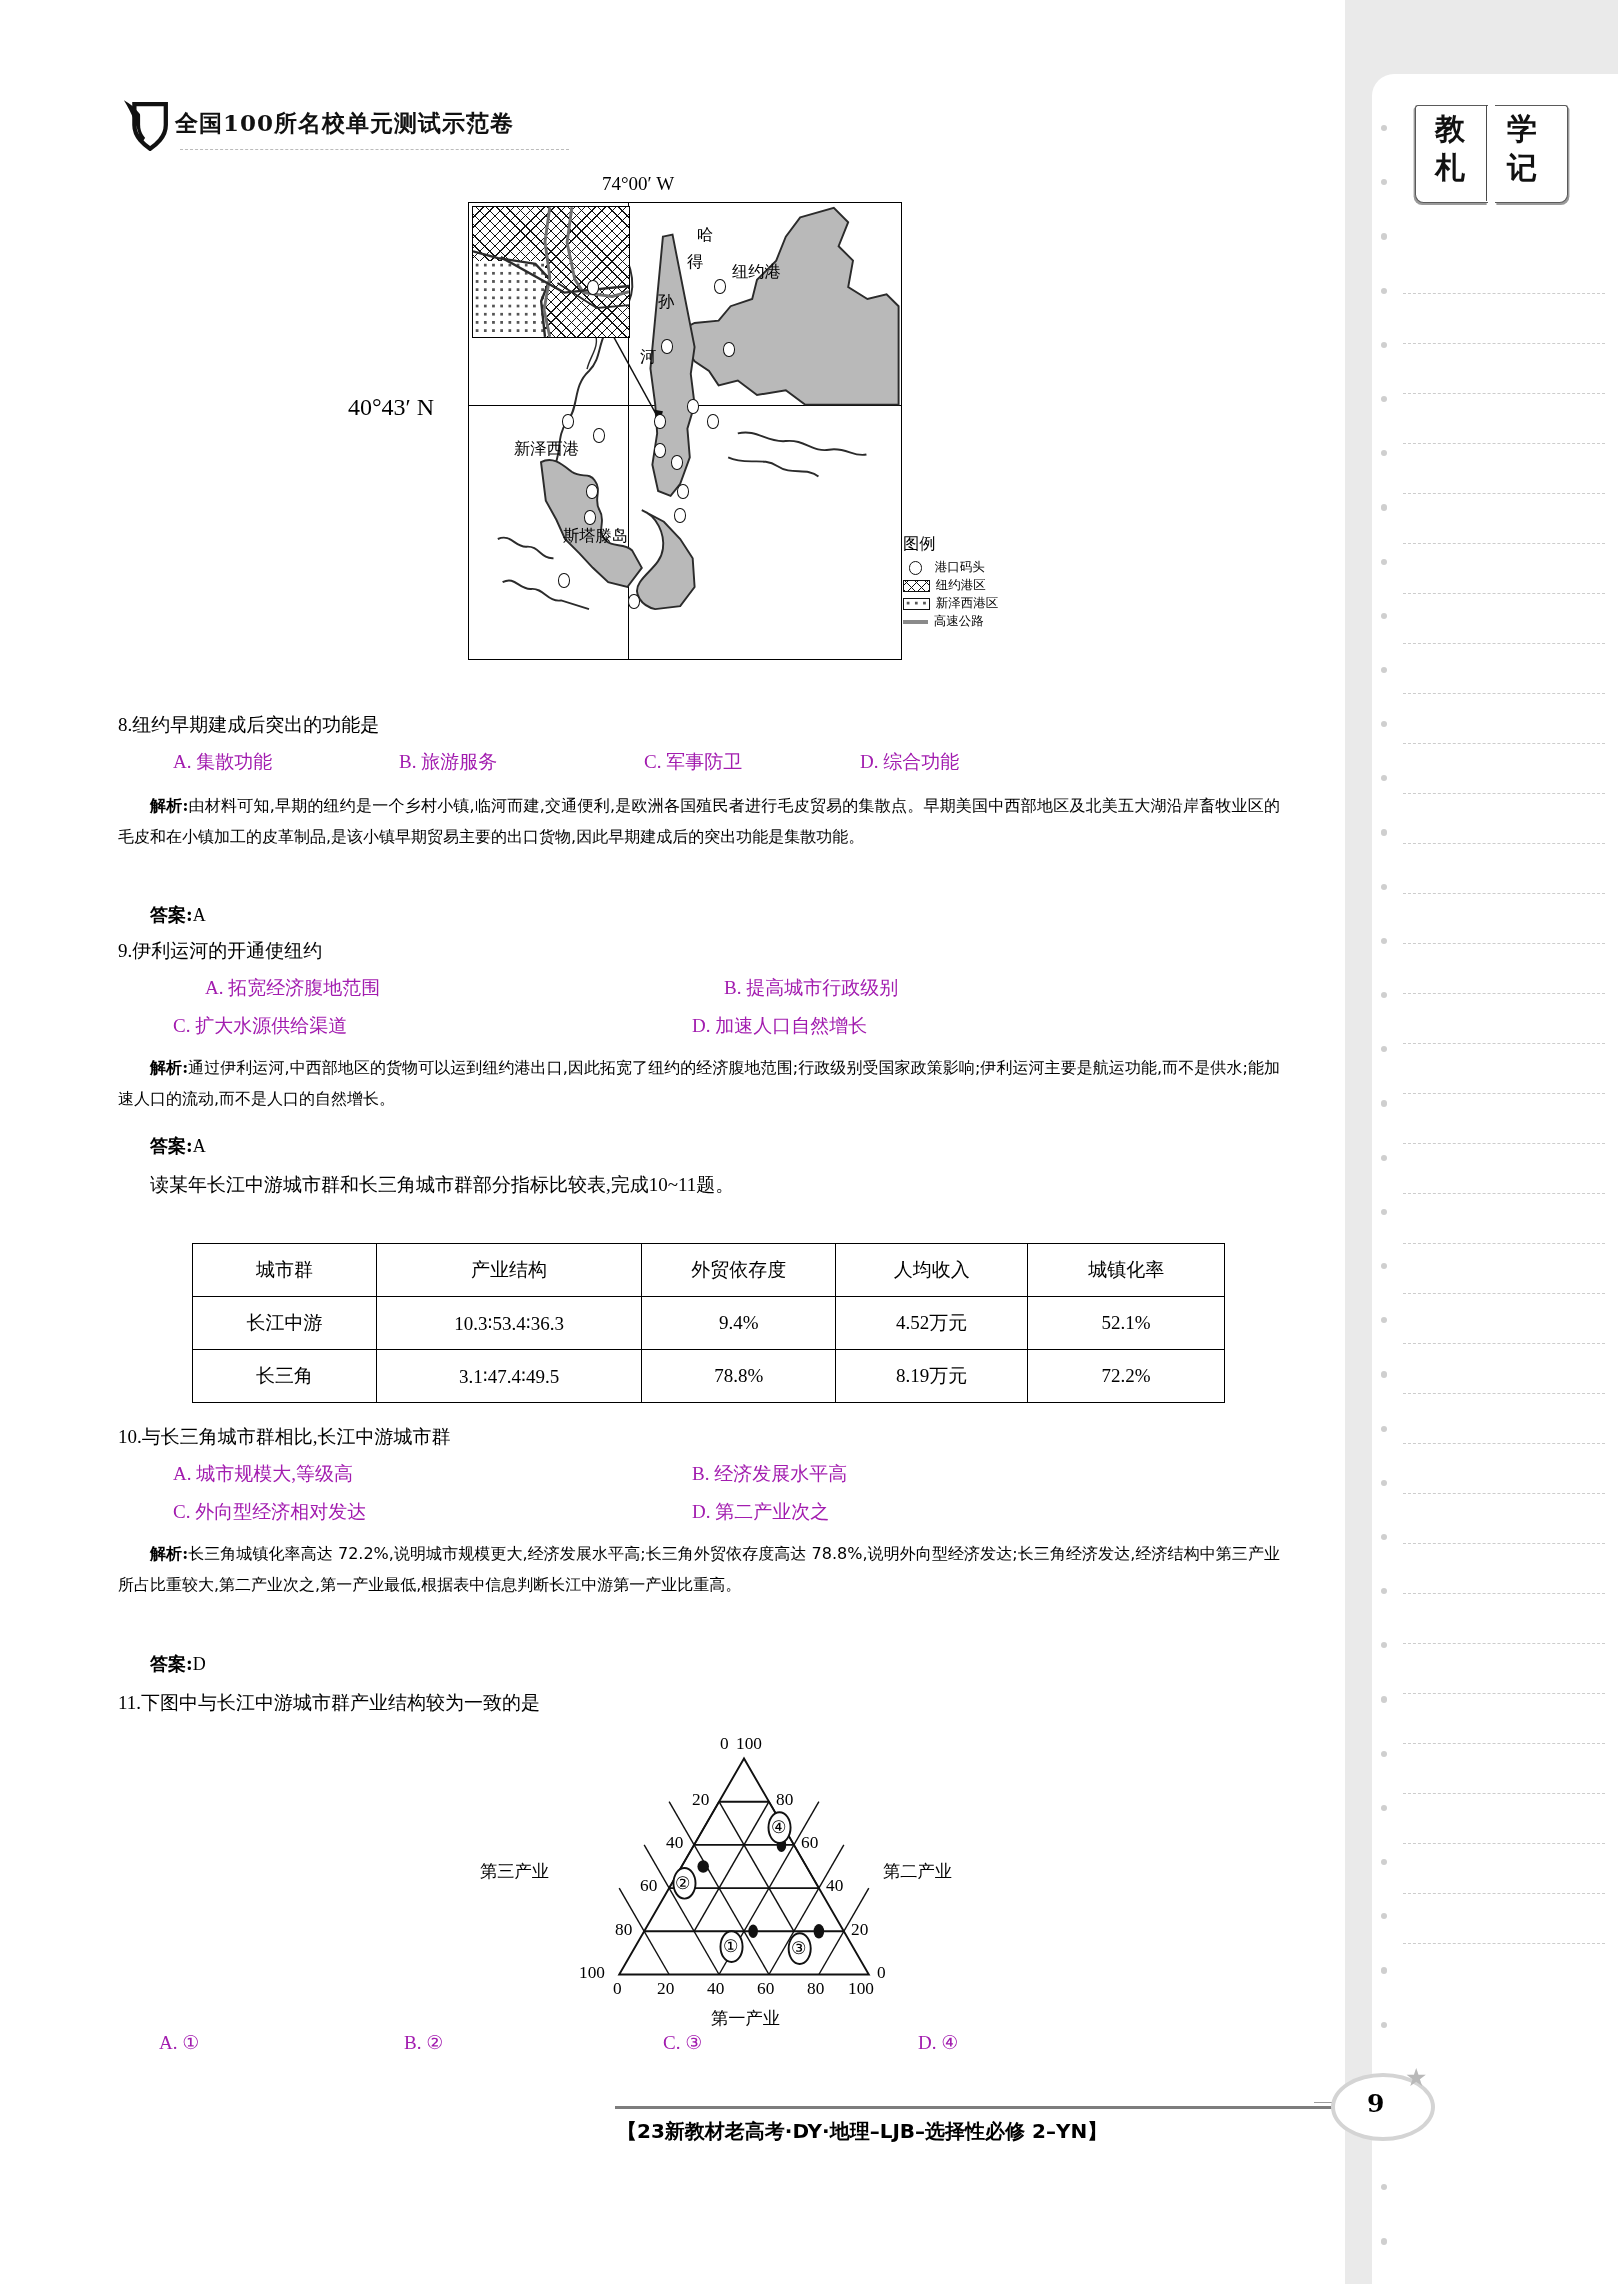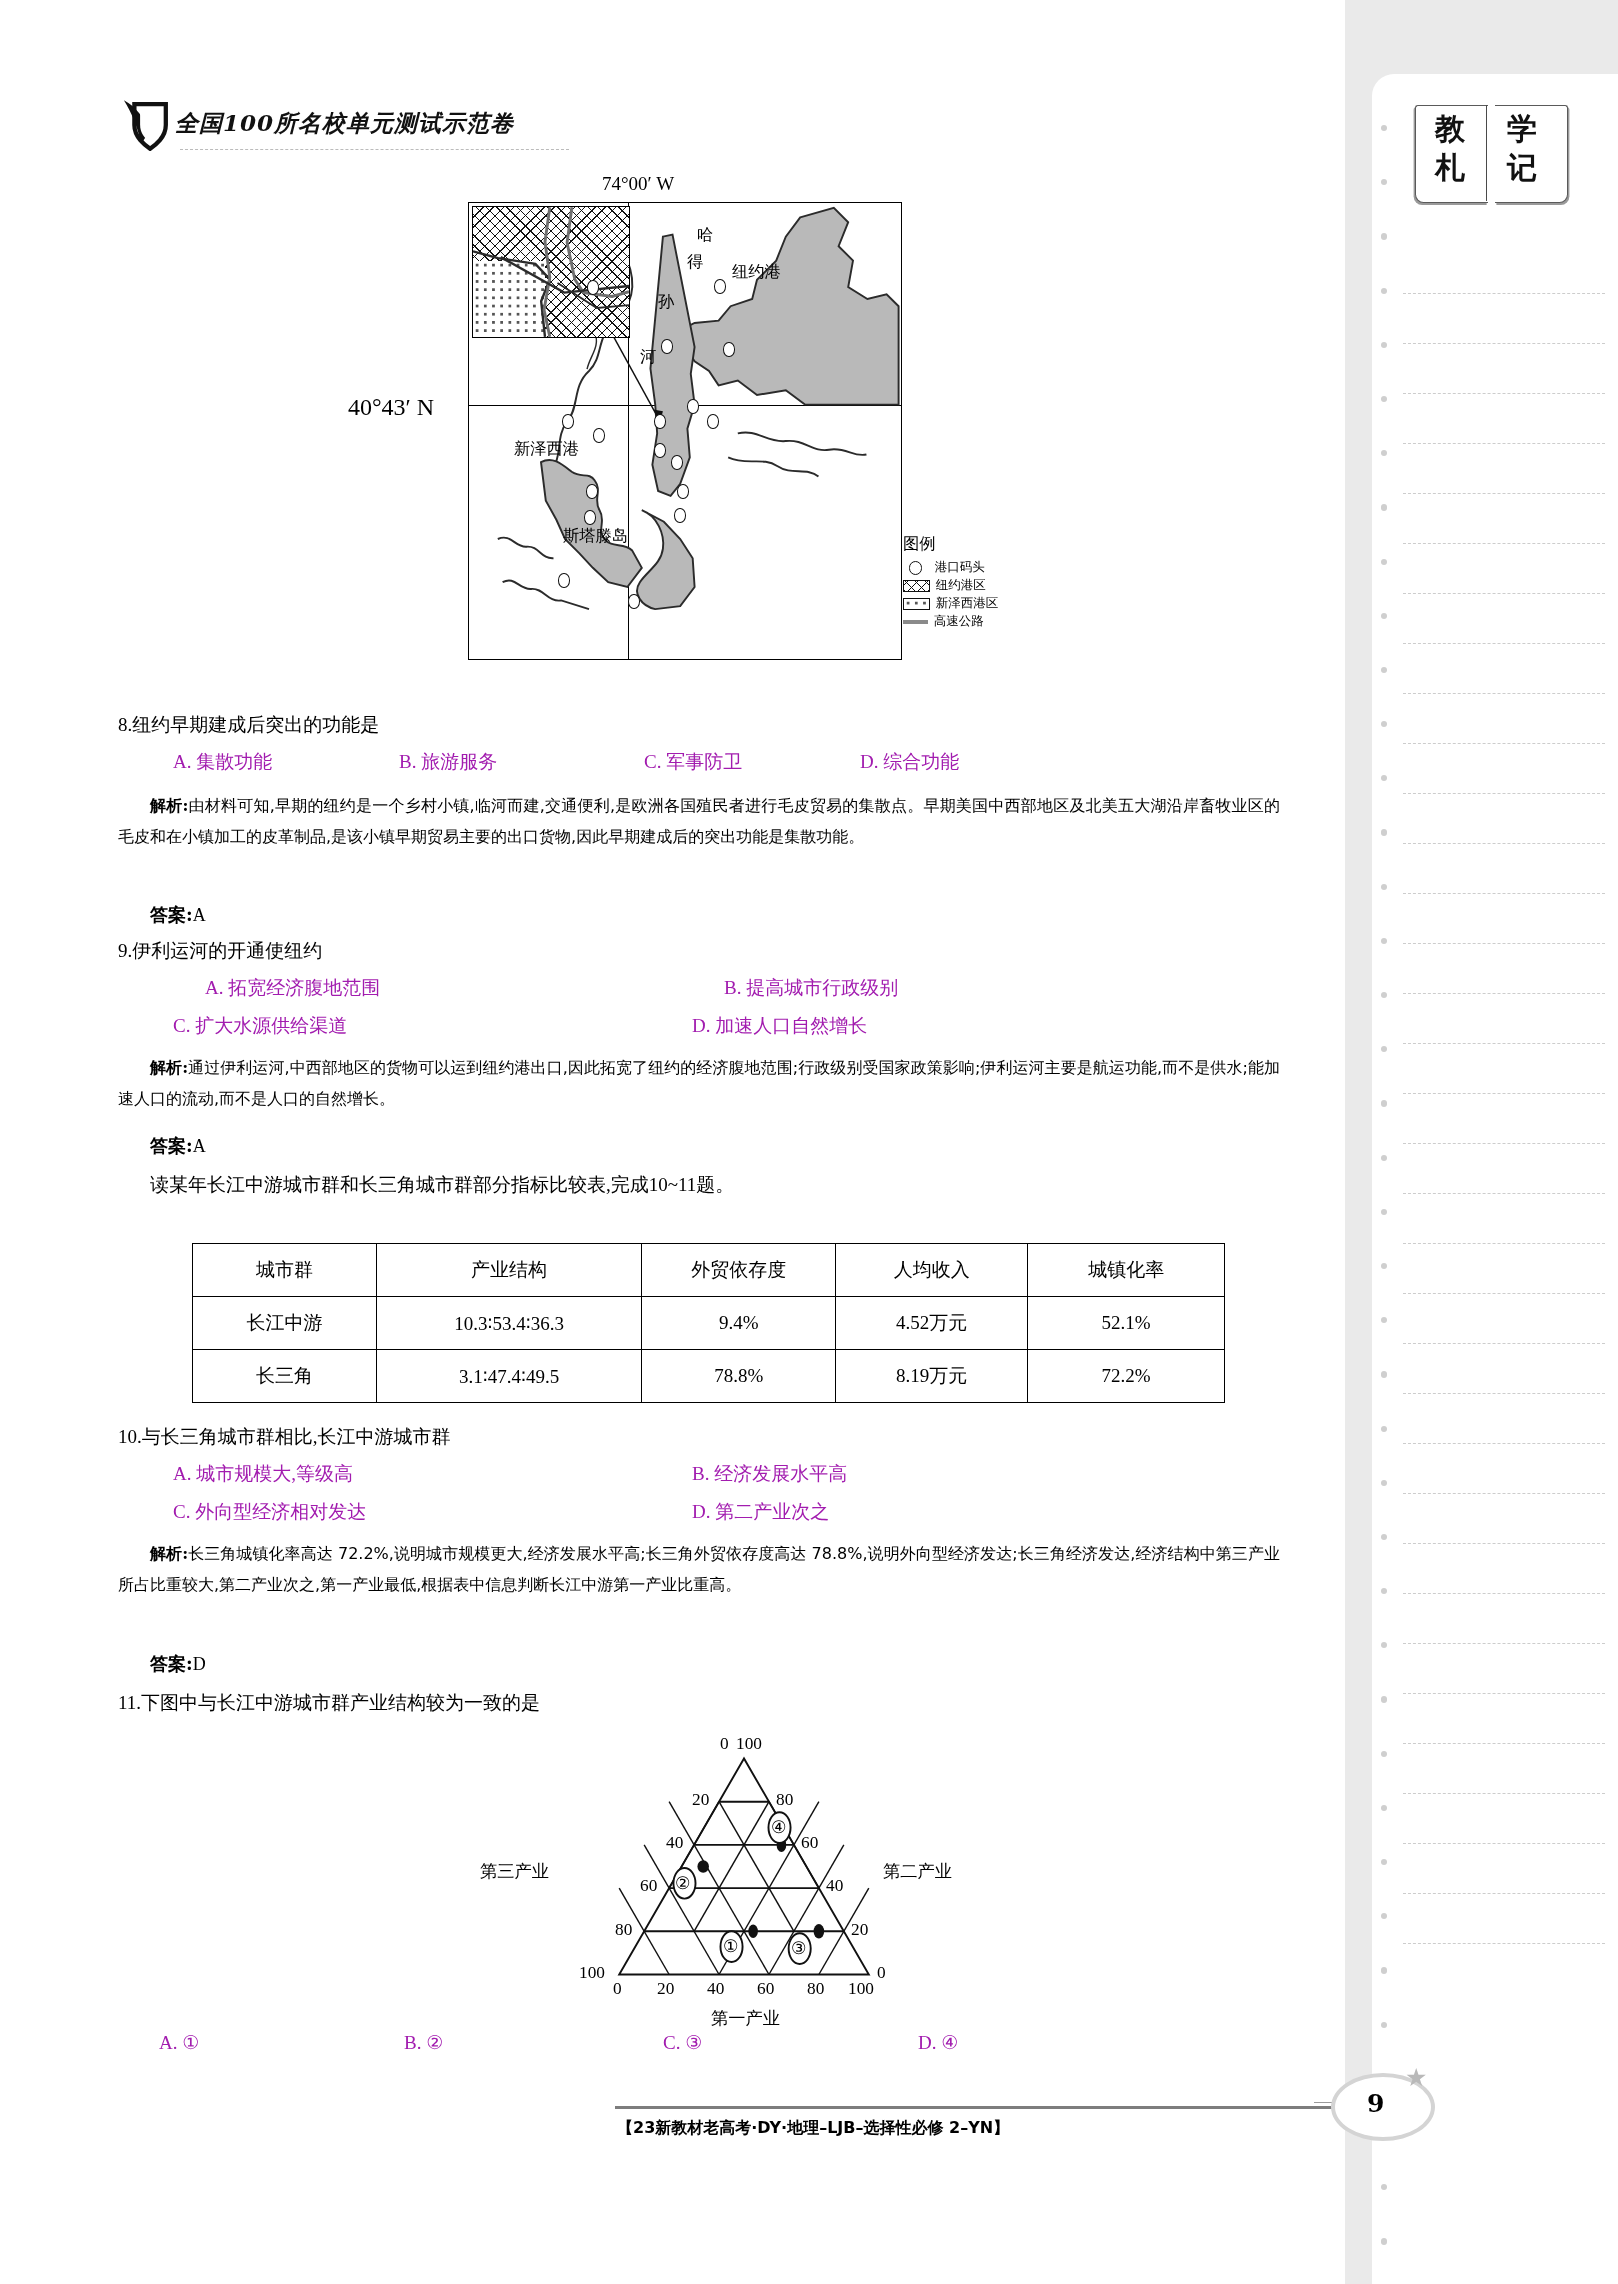--- a/index.html
+++ b/index.html
@@ -40,21 +40,21 @@
   #note-dots{position:absolute;left:1381px;top:125px;width:6.7px;height:2017px;}
   #note-dots i{display:block;width:6.2px;height:6.2px;border-radius:50%;background:#cfcfcf;margin-bottom:48px;}
   #note-lines{position:absolute;left:1403px;top:293px;width:202px;height:1729px;}
   #note-lines i{display:block;height:0;border-top:1.4px dashed #cdcdcd;margin-bottom:49px;}
 
   
   #masthead{position:absolute;left:122px;top:103px;width:480px;height:58px;}
   #logo-mark{position:absolute;left:0;top:-4.8px;width:50px;height:53px;}
   #brand-text{
     position:absolute;left:53px;top:4.8px;
-    font-family:"DejaVu Serif",serif;font-weight:bold;font-style:italic;
+    font-family:"DejaVu Serif",serif;font-weight:bold;
     font-size:23px;color:#111;letter-spacing:1px;white-space:nowrap;
   }
   #brand-rule{position:absolute;left:58px;top:46px;width:389px;border-top:1.9px dashed #bbbbbb;}
 
   
   #sheet{position:absolute;left:0;top:0;width:1345px;height:2284px;}
   .blk{position:absolute;}
   .q{font-size:19px;color:#000;line-height:1.35;white-space:nowrap;}
   .opts{font-size:19px;color:#a21caf;white-space:nowrap;}
   .opt{display:inline-block;}
@@ -103,21 +103,21 @@
   #tern{position:absolute;left:528px;top:1739px;width:432px;height:279px;}
   #tern svg{position:absolute;left:0;top:0;}
   .tlab{position:absolute;font-size:17.3px;white-space:nowrap;}
   .taxis{position:absolute;font-size:17.3px;white-space:nowrap;}
 
   
   #foot-rule{position:absolute;left:615px;top:2106px;width:730px;border-top:3.4px solid #7d7d7d;}
   #foot-code{
     position:absolute;left:617px;top:2118px;
     font-family:"DejaVu Sans","Liberation Sans",sans-serif;
-    font-weight:bold;font-size:16px;color:#000;white-space:nowrap;
+    font-weight:bold;font-size:20px;color:#000;white-space:nowrap;
   }
   #pageno-oval{
     position:absolute;left:1331px;top:2073px;width:96px;height:60px;
     border:4.3px solid #d4d4d4;border-radius:50%;background:#fff;
   }
   #pageno{
     position:absolute;left:1367px;top:2089px;font-family:"DejaVu Serif",serif;
     font-weight:bold;font-size:25px;color:#000;
   }
   #pageno-star{position:absolute;left:1405px;top:2065px;font-size:25px;color:#b9b9b9;line-height:1;}

